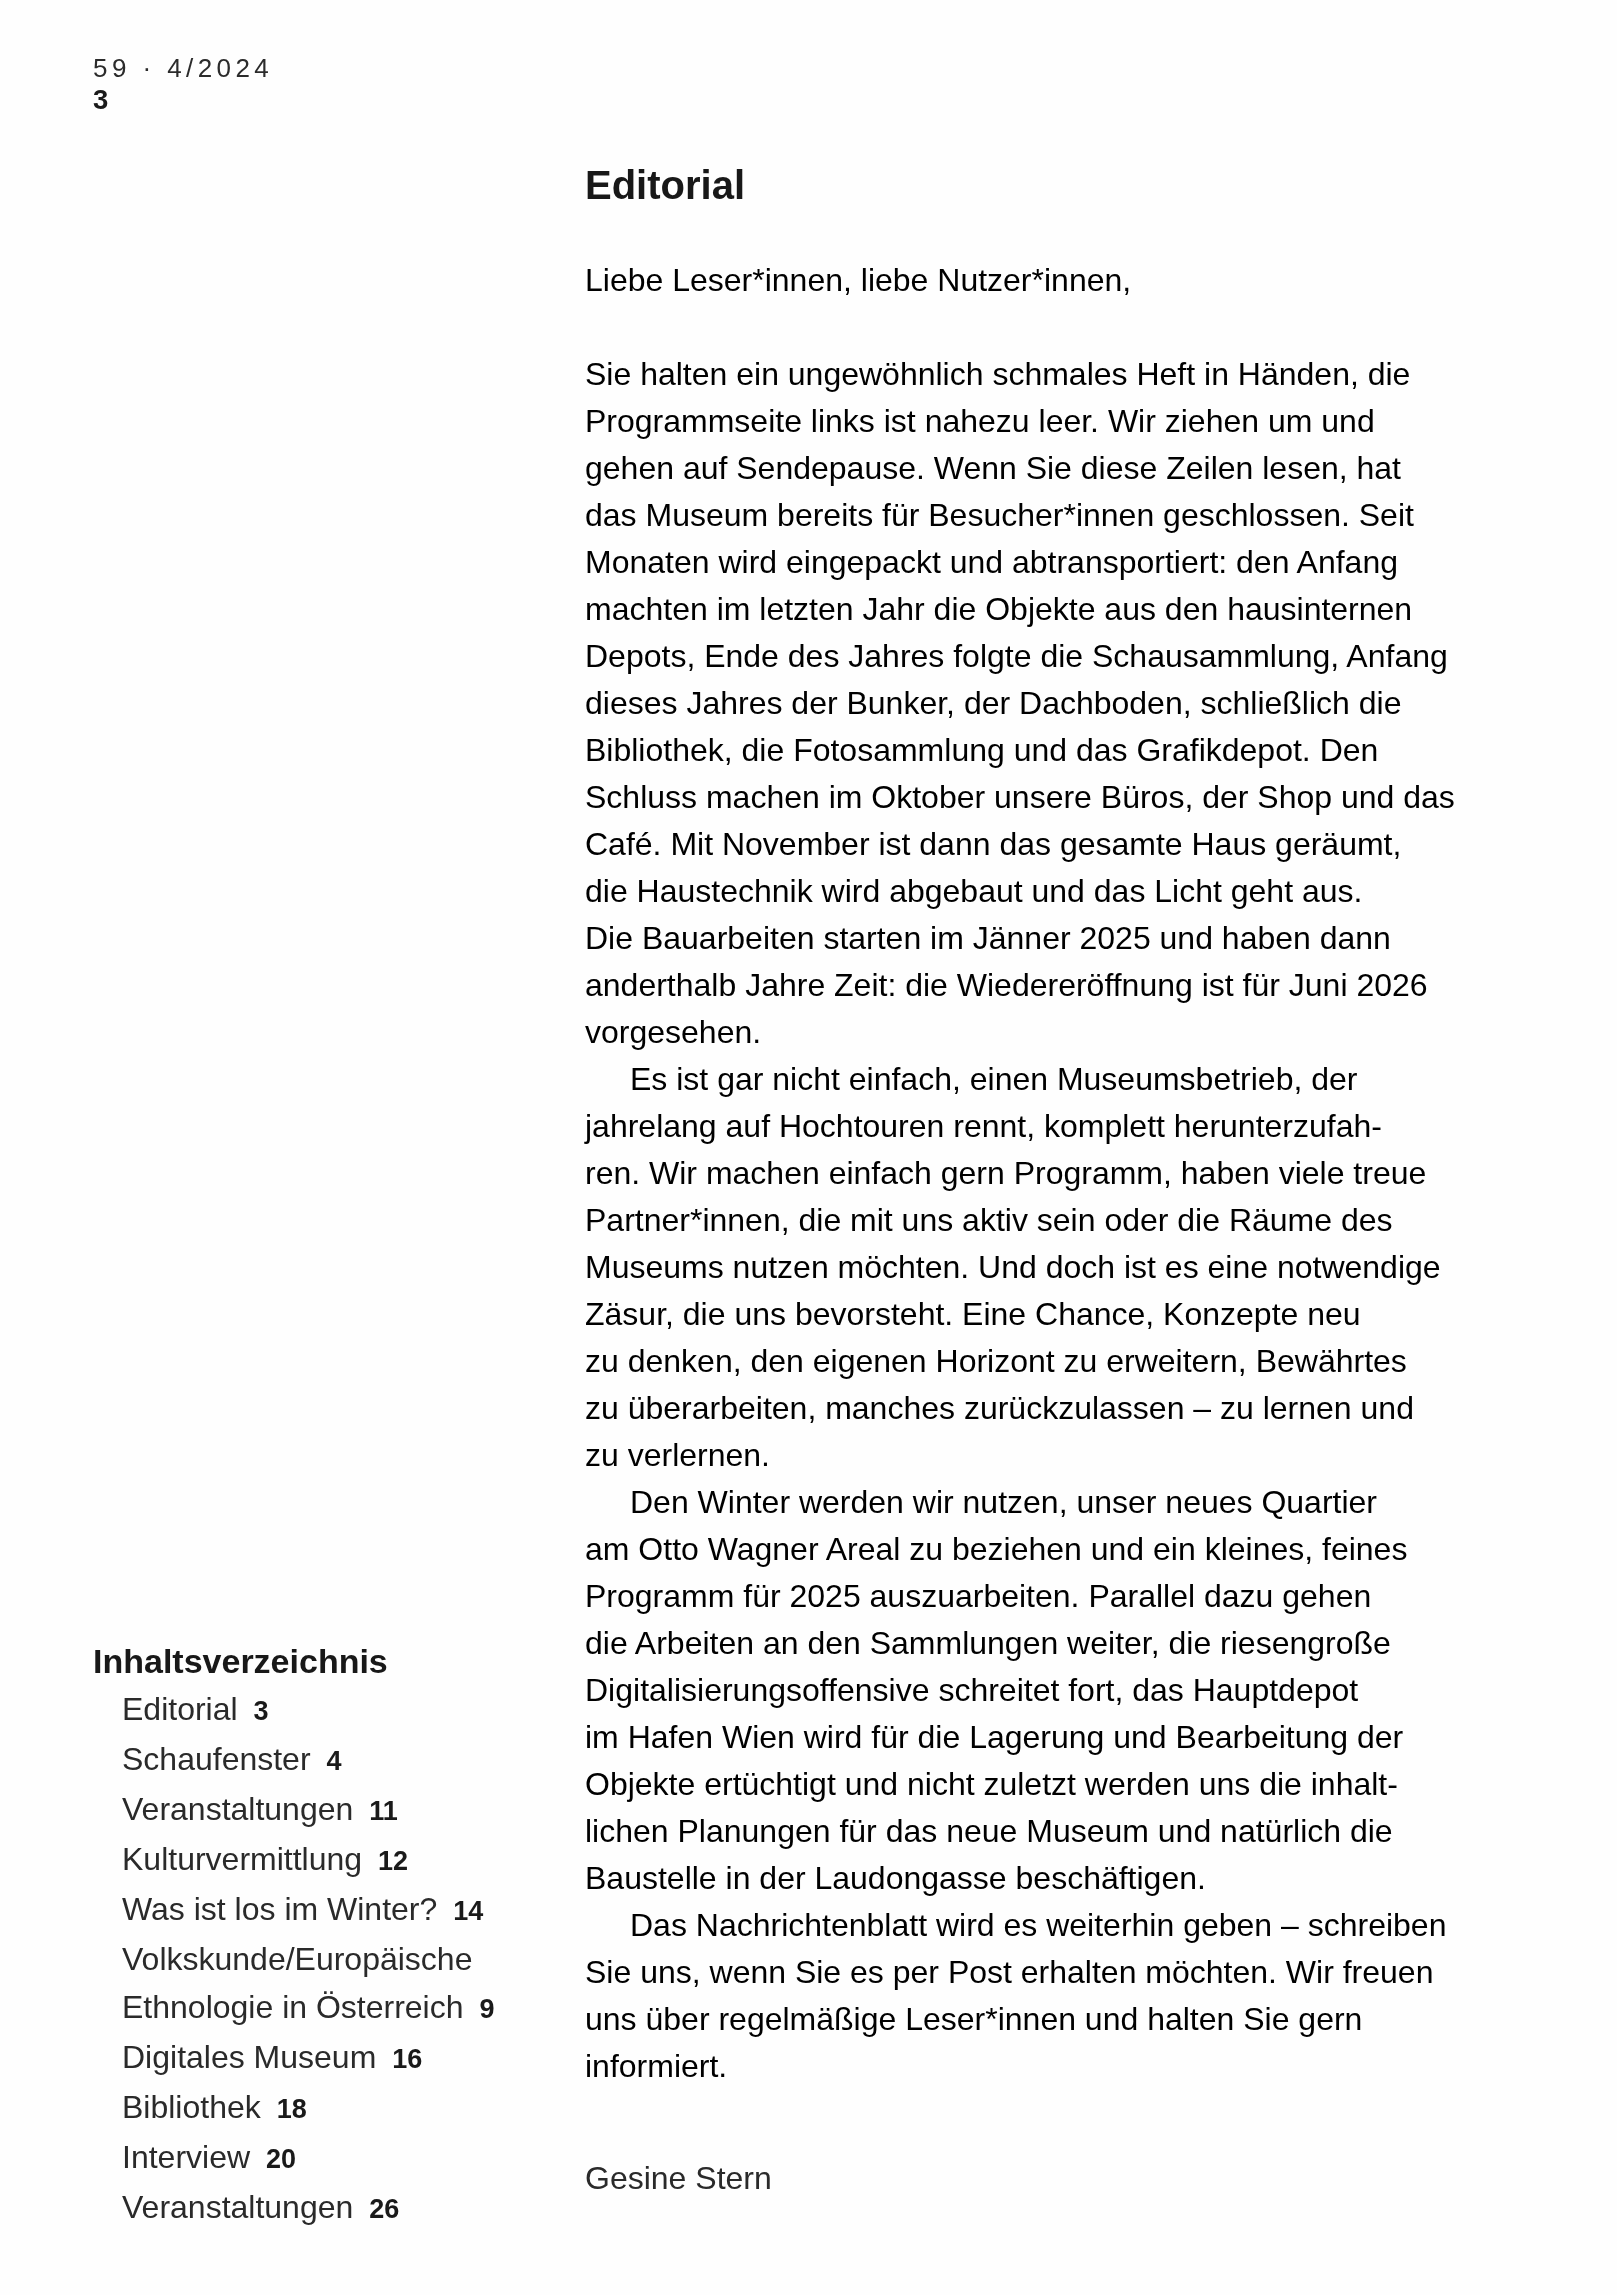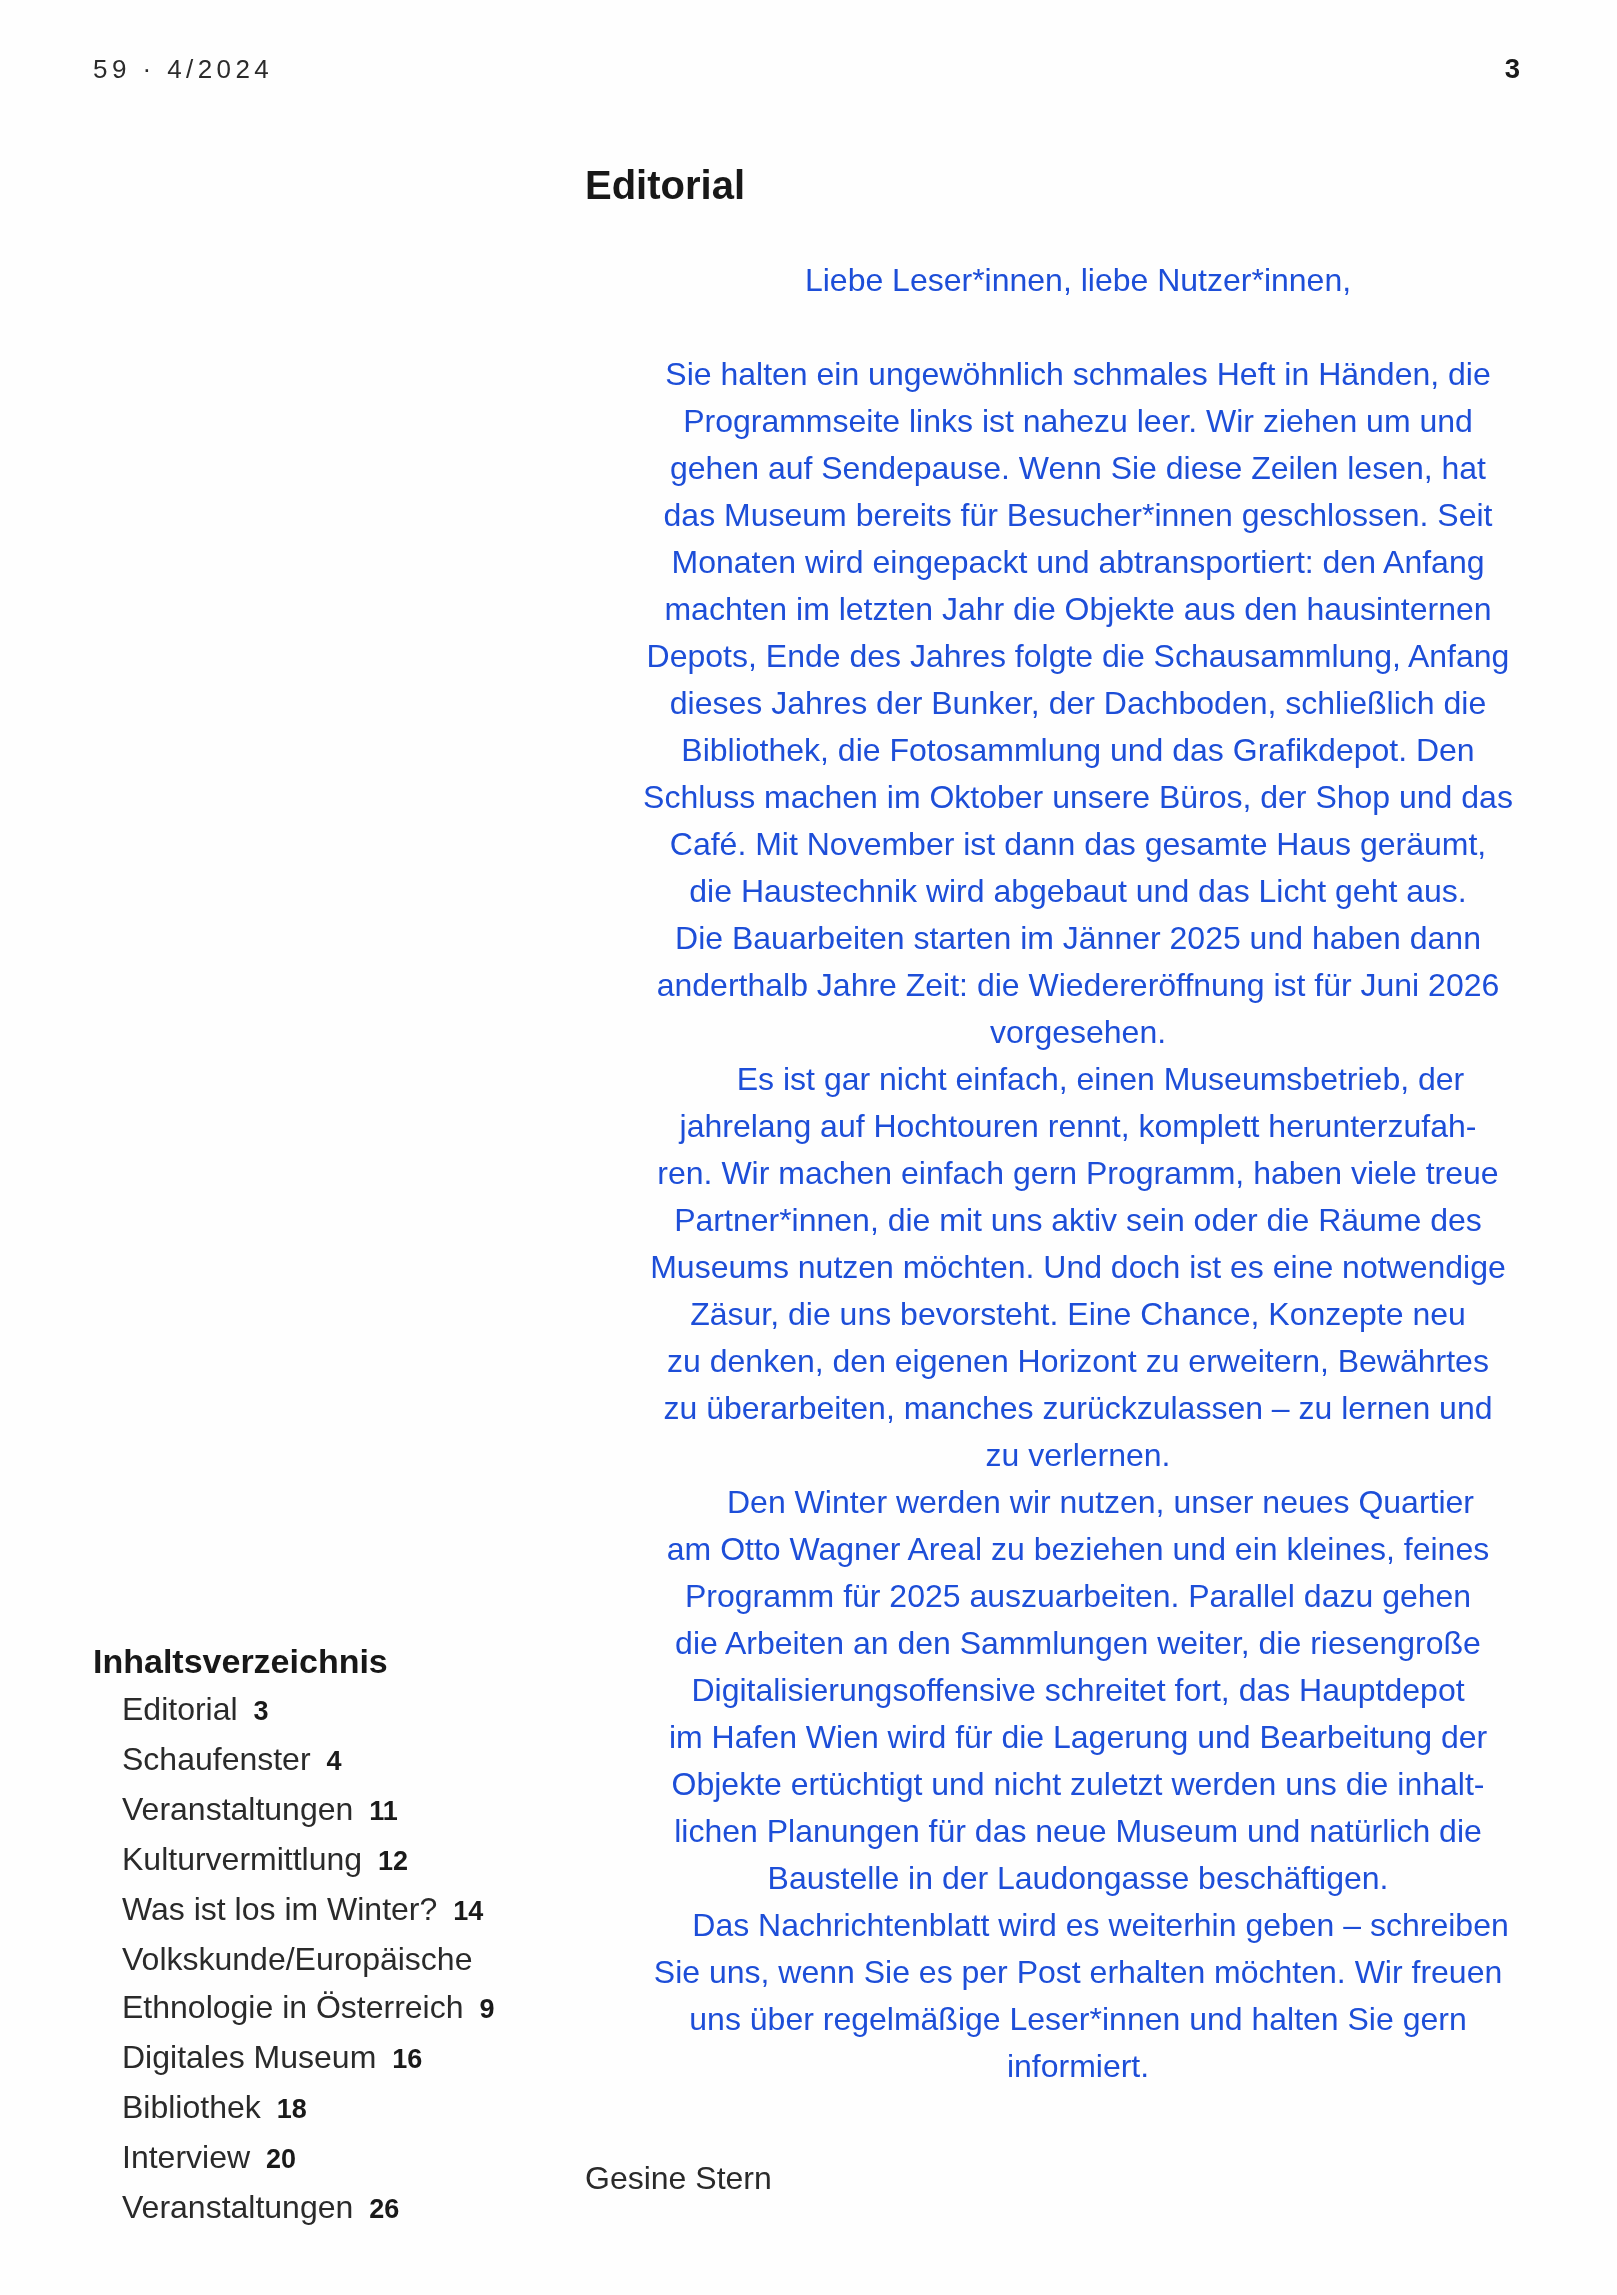--- a/index.html
+++ b/index.html
@@ -17,20 +17,21 @@
     overflow: hidden;
   }
   .page-header {
     position: absolute;
     left: 93px;
     top: 53px;
     width: 1427px;
     display: flex;
     justify-content: space-between;
     align-items: baseline;
+    flex-direction: column;
   }
   .issue {
     font-size: 26px;
     letter-spacing: 0.17em;
     font-weight: 400;
     color: #2b2b2b;
     white-space: pre;
   }
   .page-num {
     font-size: 27.5px;
@@ -54,23 +55,22 @@
     position: absolute;
     left: 585px;
     top: 257px;
     width: 986px;
   }
   .para {
     margin: 0;
     font-size: 32px;
     line-height: 47px;
     font-weight: 300;
-    color: #1d4ed8;
+    color: #000000;
     white-space: pre;
-    text-align: center;
   }
   .para.gap-after { margin-bottom: 47px; }
   .para.indent { text-indent: 45px; }
   .signature {
     margin-top: 65px;
     font-size: 32px;
     line-height: 47px;
     font-weight: 300;
     color: #2a2a2a;
     white-space: pre;

